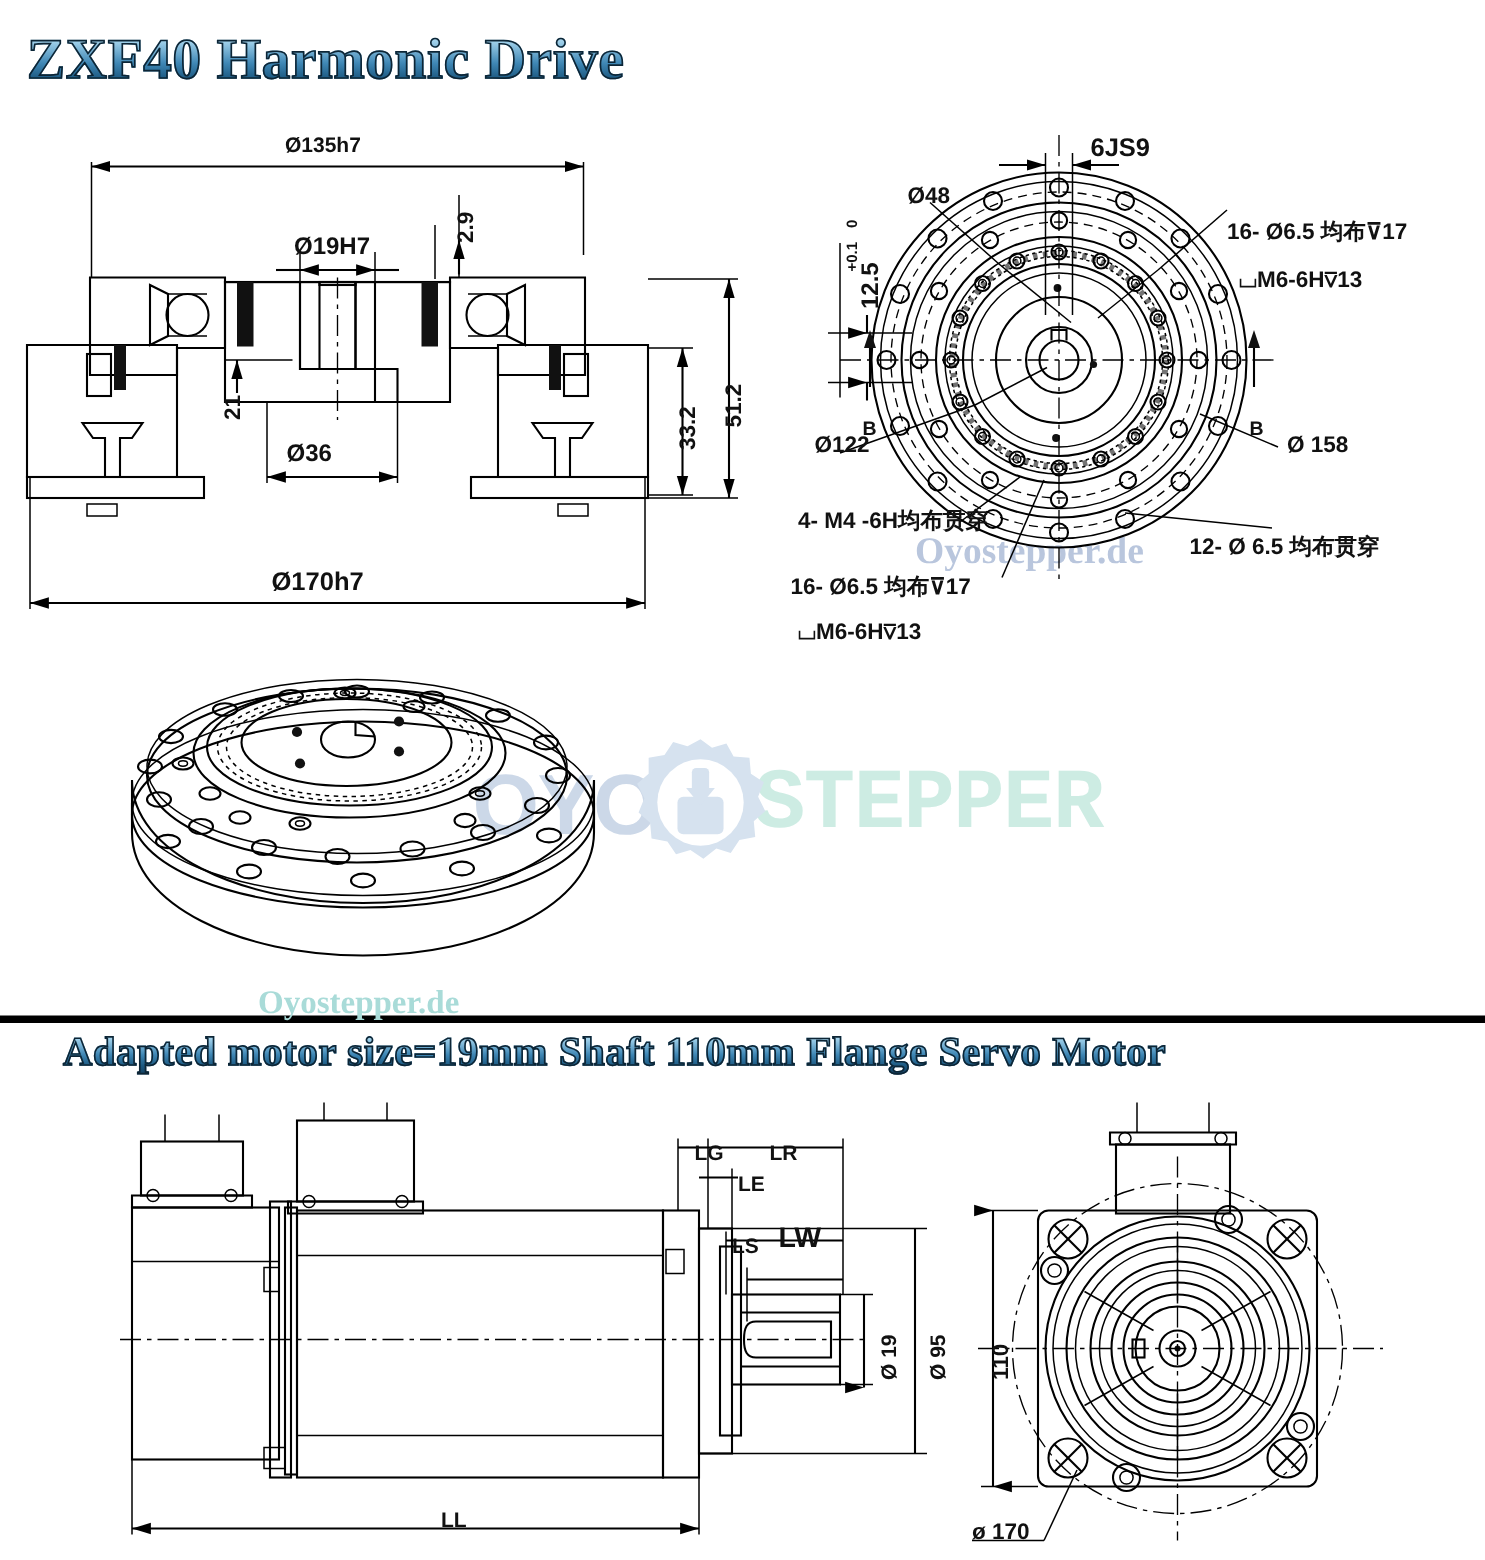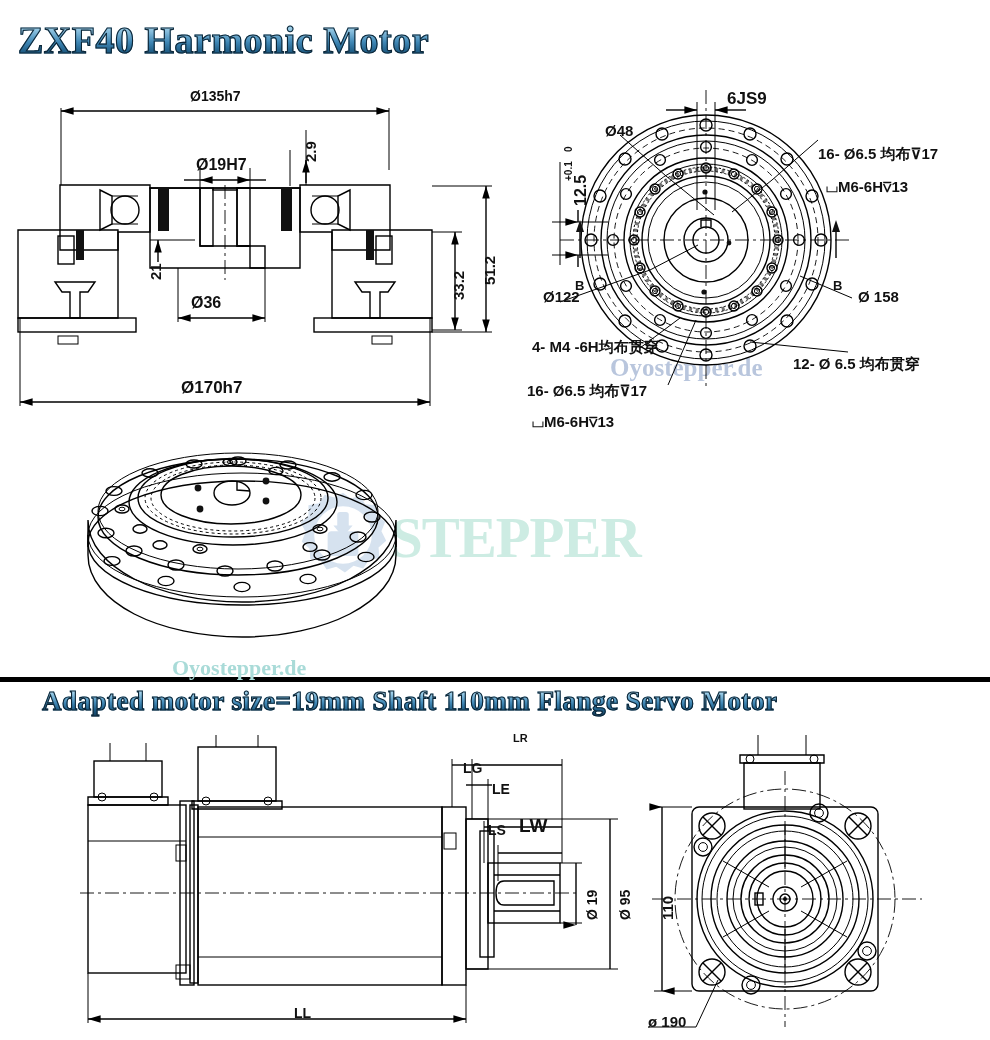--- a/index.html
+++ b/index.html
@@ -24,48 +24,49 @@
   .divider{position:absolute;left:0;width:990px;height:5px;background:#000;}
   
   .wm-text{position:absolute;font-family:"Liberation Serif","DejaVu Serif",serif;
            font-weight:bold;white-space:nowrap;pointer-events:none;}
   #wm-1{left:610px;top:354px;font-size:25px;color:#b9c6dd;}
   #wm-2{left:172px;top:655px;font-size:22px;color:#a9dbd8;}
   #wm-logo{position:absolute;left:315px;top:487px;display:flex;align-items:center;
            pointer-events:none;}
   #wm-logo .oyo{font-family:"Liberation Sans",sans-serif;font-weight:bold;font-size:57px;
         color:#ccd8e8;letter-spacing:-1px;line-height:1;}
-  #wm-logo .stp{font-family:Liberation Serif, serif;font-weight:bold;font-size:57px;
-        color:#cdece3;letter-spacing:-1px;line-height:1;margin-left:16px;}
+  #wm-logo .stp{font-family:Liberation Mono, monospace;font-weight:bold;font-size:57px;
+        color:#cdece3;letter-spacing:-1px;line-height:1;margin-left:4px;}
   #wm-logo .gear{margin:0 -16px 0 -20px;}
   
   .dim-txt{position:absolute;font-family:"Liberation Sans",sans-serif;font-weight:bold;
            white-space:nowrap;color:#111;}
   .vert{transform-origin:0 0;transform:rotate(-90deg);}
   svg{position:absolute;left:0;top:0;overflow:visible;}
   .ln{stroke:#000;fill:none;}
   .thin{stroke-width:1;}
   .med{stroke-width:1.4;}
   .cl{stroke:#000;stroke-width:.9;fill:none;stroke-dasharray:14 4 3 4;}
   .hid{stroke:#000;stroke-width:.9;fill:none;stroke-dasharray:6 4;}
   .fillk{fill:#111;}
 </style>
 </head>
 <body>
 
-<div class="fancy-title" id="title-main">ZXF40 Harmonic Motor</div>
+<div class="fancy-title" id="title-main">ZXF40 Harmonic Drive</div>
 
 <div class="divider" style="top:677px"></div>
 
 <div class="fancy-title" id="title-sub">Adapted motor size=19mm Shaft  110mm Flange Servo Motor</div>
 
 <div class="wm-text" id="wm-1">Oyostepper.de</div>
 <div class="wm-text" id="wm-2">Oyostepper.de</div>
 
 <div id="wm-logo">
+  <span class="oyo">OYO</span>
   <span class="gear">
     <svg width="96" height="96" viewBox="0 0 100 100" style="position:relative">
       <g fill="#d6e2ef">
         <path d="M50 6 L58 12 L68 9 L73 18 L84 19 L85 30 L94 36 L90 46 L95 56 L87 63 L88 74
                  L77 76 L71 85 L61 82 L52 89 L43 83 L33 86 L27 77 L16 75 L15 64 L7 57 L11 47
                  L6 37 L14 30 L14 19 L25 17 L31 8 L41 11 Z"></path>
         <circle cx="50" cy="50" r="30" fill="#ffffff"></circle>
       </g>
       <g fill="#d6e2ef">
         <rect x="34" y="46" width="32" height="26" rx="4"></rect>
@@ -496,21 +497,21 @@
   <line class="ln med" x1="496" y1="128" x2="496" y2="190" marker-end="url(#arrD3)"></line>
 
   <line class="ln thin" x1="386" y1="84" x2="538" y2="84"></line>
   <line class="ln thin" x1="386" y1="234" x2="538" y2="234"></line>
   <line class="ln med" x1="530" y1="84" x2="530" y2="234"></line>
 </svg>
 </div>
 
 <div class="dim-txt" style="left:294px;top:1005px;font-size:14px">LL</div>
 <div class="dim-txt" style="left:463px;top:760px;font-size:14px">LG</div>
-<div class="dim-txt" style="left:513px;top:732px;font-size:11px">LR</div>
+<div class="dim-txt" style="left:513px;top:760px;font-size:14px">LR</div>
 <div class="dim-txt" style="left:492px;top:781px;font-size:14px">LE</div>
 <div class="dim-txt" style="left:488px;top:822px;font-size:14px">LS</div>
 <div class="dim-txt" style="left:519px;top:815px;font-size:19px">LW</div>
 <div class="dim-txt vert" style="left:584px;top:920px;font-size:14px">Ø 19</div>
 <div class="dim-txt vert" style="left:617px;top:920px;font-size:14px">Ø 95</div>
 
 <div class="abs" style="left:640px;top:735px;width:350px;height:305px">
 <svg width="350" height="305" viewBox="0 0 350 305">
   <defs>
     <marker id="arrU4" markerWidth="8" markerHeight="10" refX="4" refY="9" orient="auto">
@@ -591,13 +592,13 @@
   <line class="ln thin" x1="14" y1="72" x2="52" y2="72"></line>
   <line class="ln thin" x1="14" y1="256" x2="52" y2="256"></line>
   <line class="ln med" x1="22" y1="72" x2="22" y2="256" marker-start="url(#arrD4)" marker-end="url(#arrU4)"></line>
 
   <line class="ln thin" x1="8" y1="292" x2="56" y2="292"></line>
   <line class="ln thin" x1="56" y1="292" x2="78" y2="245"></line>
 </svg>
 </div>
 
 <div class="dim-txt vert" style="left:659px;top:920px;font-size:15px">110</div>
-<div class="dim-txt" style="left:648px;top:1013px;font-size:15px">ø 190</div>
+<div class="dim-txt" style="left:648px;top:1013px;font-size:15px">ø 170</div>
 
 </body></html>

